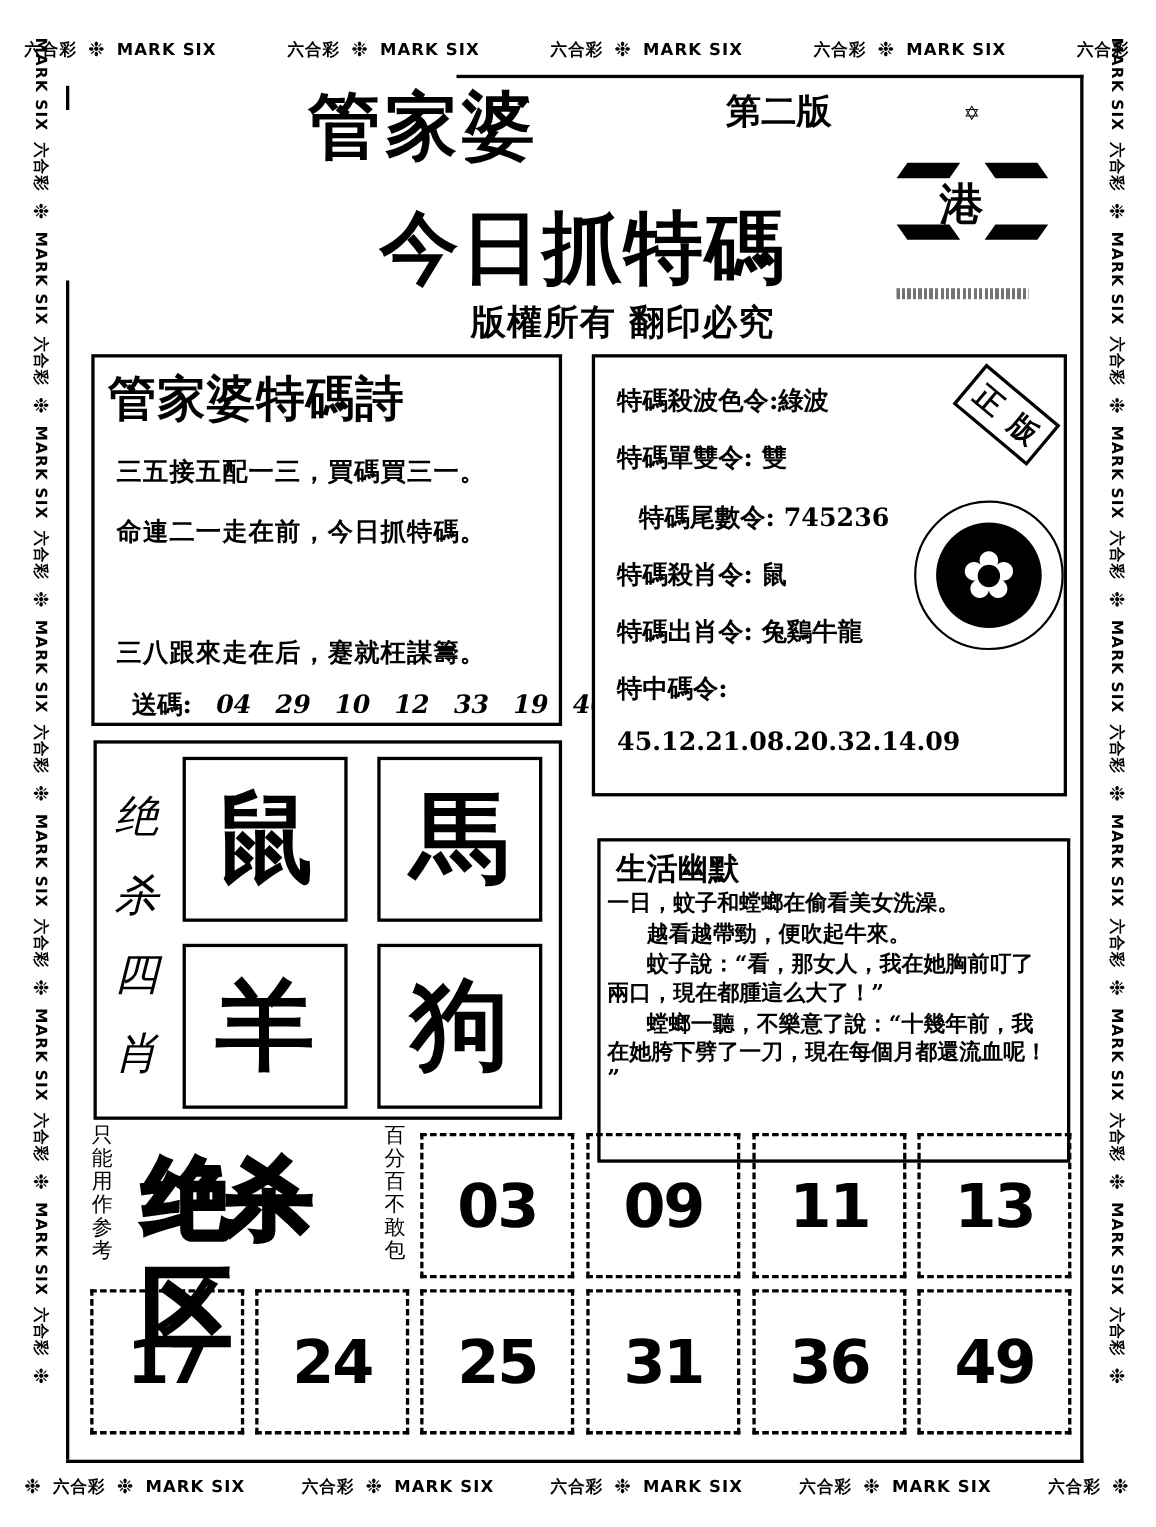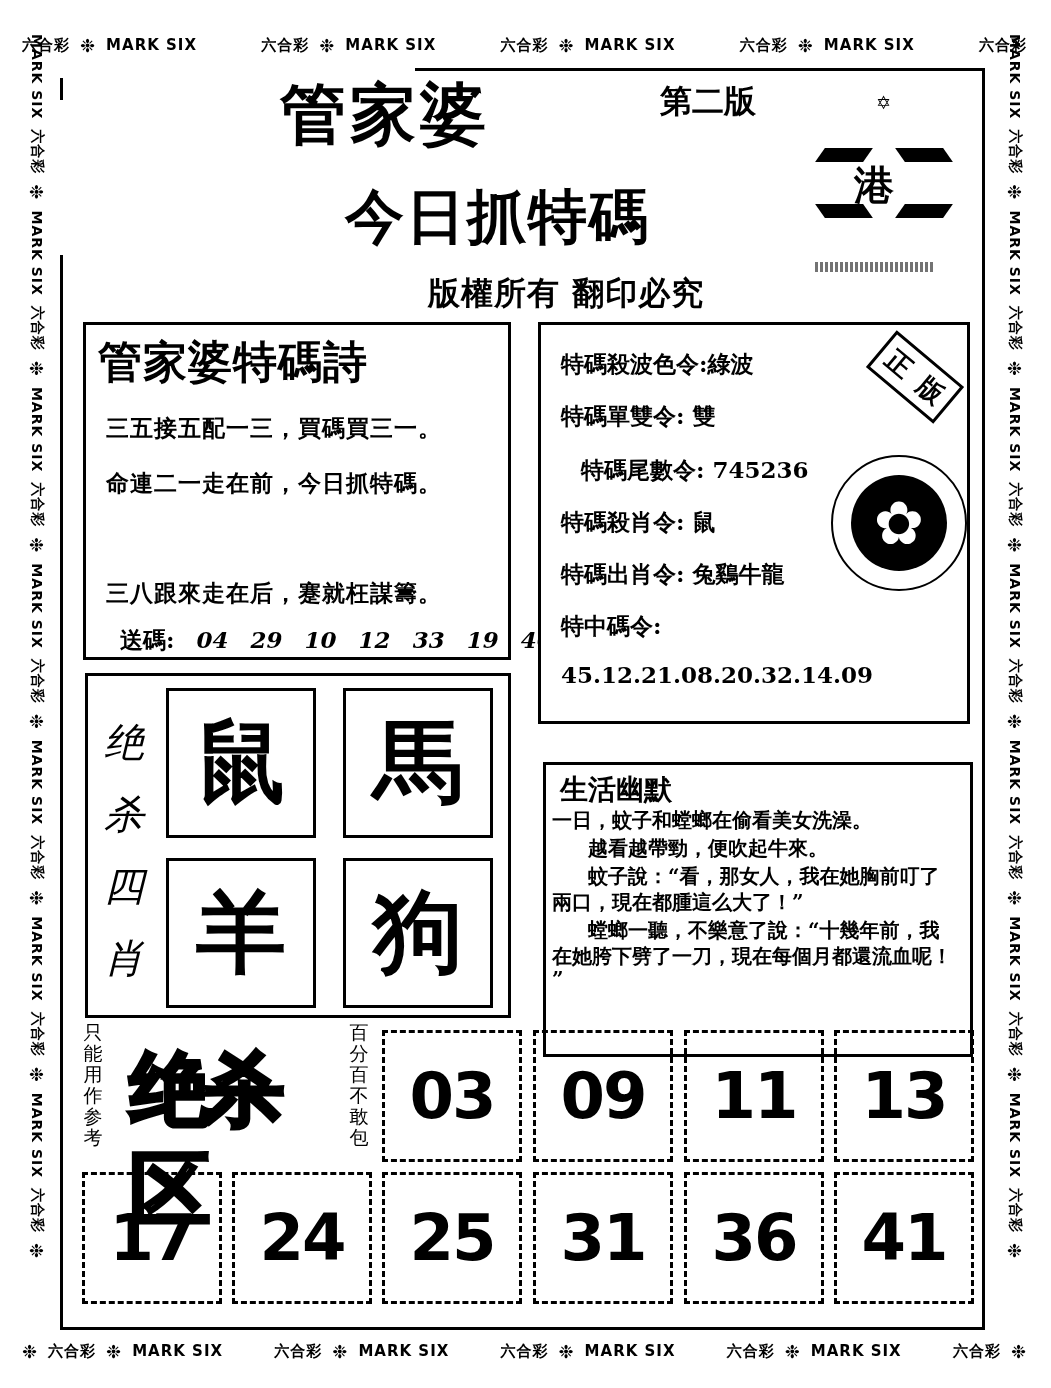--- a/index.html
+++ b/index.html
@@ -11,21 +11,21 @@
   .strip-v{position:absolute;top:34px;width:30px;height:1300px;overflow:hidden;}
   .strip-v .inner{position:absolute;left:0;top:0;width:1300px;height:30px;transform-origin:0 0;display:flex;align-items:center;gap:10px;font-family:"DejaVu Sans","Liberation Sans",sans-serif;font-weight:bold;font-size:14px;letter-spacing:1px;white-space:nowrap;}
   .strip-v.left .inner{transform:rotate(90deg) translate(0,-30px);}
   .strip-v.right .inner{transform:rotate(90deg) translate(0,-30px);}
   .flower{font-size:18px;}
   
   .line{position:absolute;background:#000;}
   
   .title-top{position:absolute;left:280px;top:70px;font-size:66px;font-weight:bold;letter-spacing:4px;}
   .edition{position:absolute;left:660px;top:80px;font-size:32px;font-weight:bold;}
-  .title-main{position:absolute;left:345px;top:178px;font-size:59px;font-weight:bold;letter-spacing:2px;}
+  .title-main{position:absolute;left:345px;top:178px;font-size:72px;font-weight:bold;letter-spacing:2px;}
   .copyright{position:absolute;left:428px;top:272px;font-size:32px;font-weight:bold;letter-spacing:1px;}
   .logo{position:absolute;left:812px;top:128px;width:140px;height:110px;}
   .logo .char{position:absolute;left:42px;top:30px;font-size:40px;font-weight:bold;font-family:"DejaVu Sans",sans-serif;}
   .logo .bar{position:absolute;width:48px;height:14px;background:#000;}
   .logo-sub{position:absolute;left:815px;top:262px;width:120px;height:10px;background:repeating-linear-gradient(90deg,#000 0 3px,#fff 3px 5px);opacity:.55;}
   
   .box{position:absolute;border:3px solid #000;box-sizing:border-box;background:#fff;}
   .poem-title{position:absolute;left:12px;top:8px;font-size:44px;font-weight:bold;letter-spacing:1px;}
   .poem-line{position:absolute;left:20px;font-size:23px;font-weight:bold;letter-spacing:1px;white-space:nowrap;}
   .send{position:absolute;left:34px;top:300px;font-size:23px;font-weight:bold;white-space:nowrap;}
@@ -33,21 +33,21 @@
   .tip-row{position:absolute;left:20px;font-size:23px;font-weight:bold;white-space:nowrap;}
   .stamp-zheng{position:absolute;left:330px;top:28px;width:82px;height:42px;border:3px solid #000;transform:rotate(40deg);font-size:26px;font-weight:bold;display:flex;justify-content:space-around;align-items:center;}
   .seal{position:absolute;left:290px;top:130px;width:132px;height:132px;border-radius:50%;border:2px solid #000;background:#fff;}
   .seal .core{position:absolute;left:18px;top:18px;width:96px;height:96px;border-radius:50%;background:#000;display:flex;align-items:center;justify-content:center;color:#fff;font-size:60px;}
   .zodiac-cell{position:absolute;width:150px;height:150px;border:3px solid #000;box-sizing:border-box;display:flex;align-items:center;justify-content:center;font-family:"DejaVu Sans",sans-serif;font-weight:bold;font-size:90px;}
   .script{position:absolute;left:14px;top:30px;width:44px;font-size:40px;line-height:72px;font-style:italic;text-align:center;}
   .humor-title{position:absolute;left:14px;top:6px;font-size:28px;font-weight:bold;}
   .humor-line{position:absolute;font-size:20px;font-weight:bold;white-space:nowrap;}
   .kill-label{position:absolute;left:130px;top:1040px;width:190px;height:100px;font-family:"DejaVu Sans",sans-serif;font-weight:bold;font-size:80px;color:#fff;-webkit-text-stroke:4px #000;letter-spacing:-6px;line-height:100px;}
   .vert-note{position:absolute;width:22px;font-size:19px;line-height:21px;text-align:center;}
-  .num-cell{position:absolute;width:140px;height:132px;border:3px dashed #000;box-sizing:border-box;display:flex;align-items:center;justify-content:center;font-family:"DejaVu Sans","Liberation Sans",sans-serif;font-weight:bold;font-size:64px;letter-spacing:-2px;}
+  .num-cell{position:absolute;width:140px;height:132px;border:3px dashed #000;box-sizing:border-box;display:flex;align-items:center;justify-content:center;font-family:"DejaVu Sans","Liberation Sans",sans-serif;font-weight:bold;font-size:55px;letter-spacing:-2px;}
 </style>
 </head>
 <body>
 
 <div class="strip-h" style="top:30px;">
   <span class="seg">
       <span>六合彩</span>
       <span class="flower">❉</span>
       <span>MARK SIX</span>
     </span>
@@ -247,13 +247,13 @@
 <div class="num-cell" style="left:382px;top:1030px;">03</div>
 <div class="num-cell" style="left:533px;top:1030px;">09</div>
 <div class="num-cell" style="left:684px;top:1030px;">11</div>
 <div class="num-cell" style="left:834px;top:1030px;">13</div>
 
 <div class="num-cell" style="left:82px;top:1172px;">17</div>
 <div class="num-cell" style="left:232px;top:1172px;">24</div>
 <div class="num-cell" style="left:382px;top:1172px;">25</div>
 <div class="num-cell" style="left:533px;top:1172px;">31</div>
 <div class="num-cell" style="left:684px;top:1172px;">36</div>
-<div class="num-cell" style="left:834px;top:1172px;">41</div>
+<div class="num-cell" style="left:834px;top:1172px;">49</div>
 
 </body></html>

